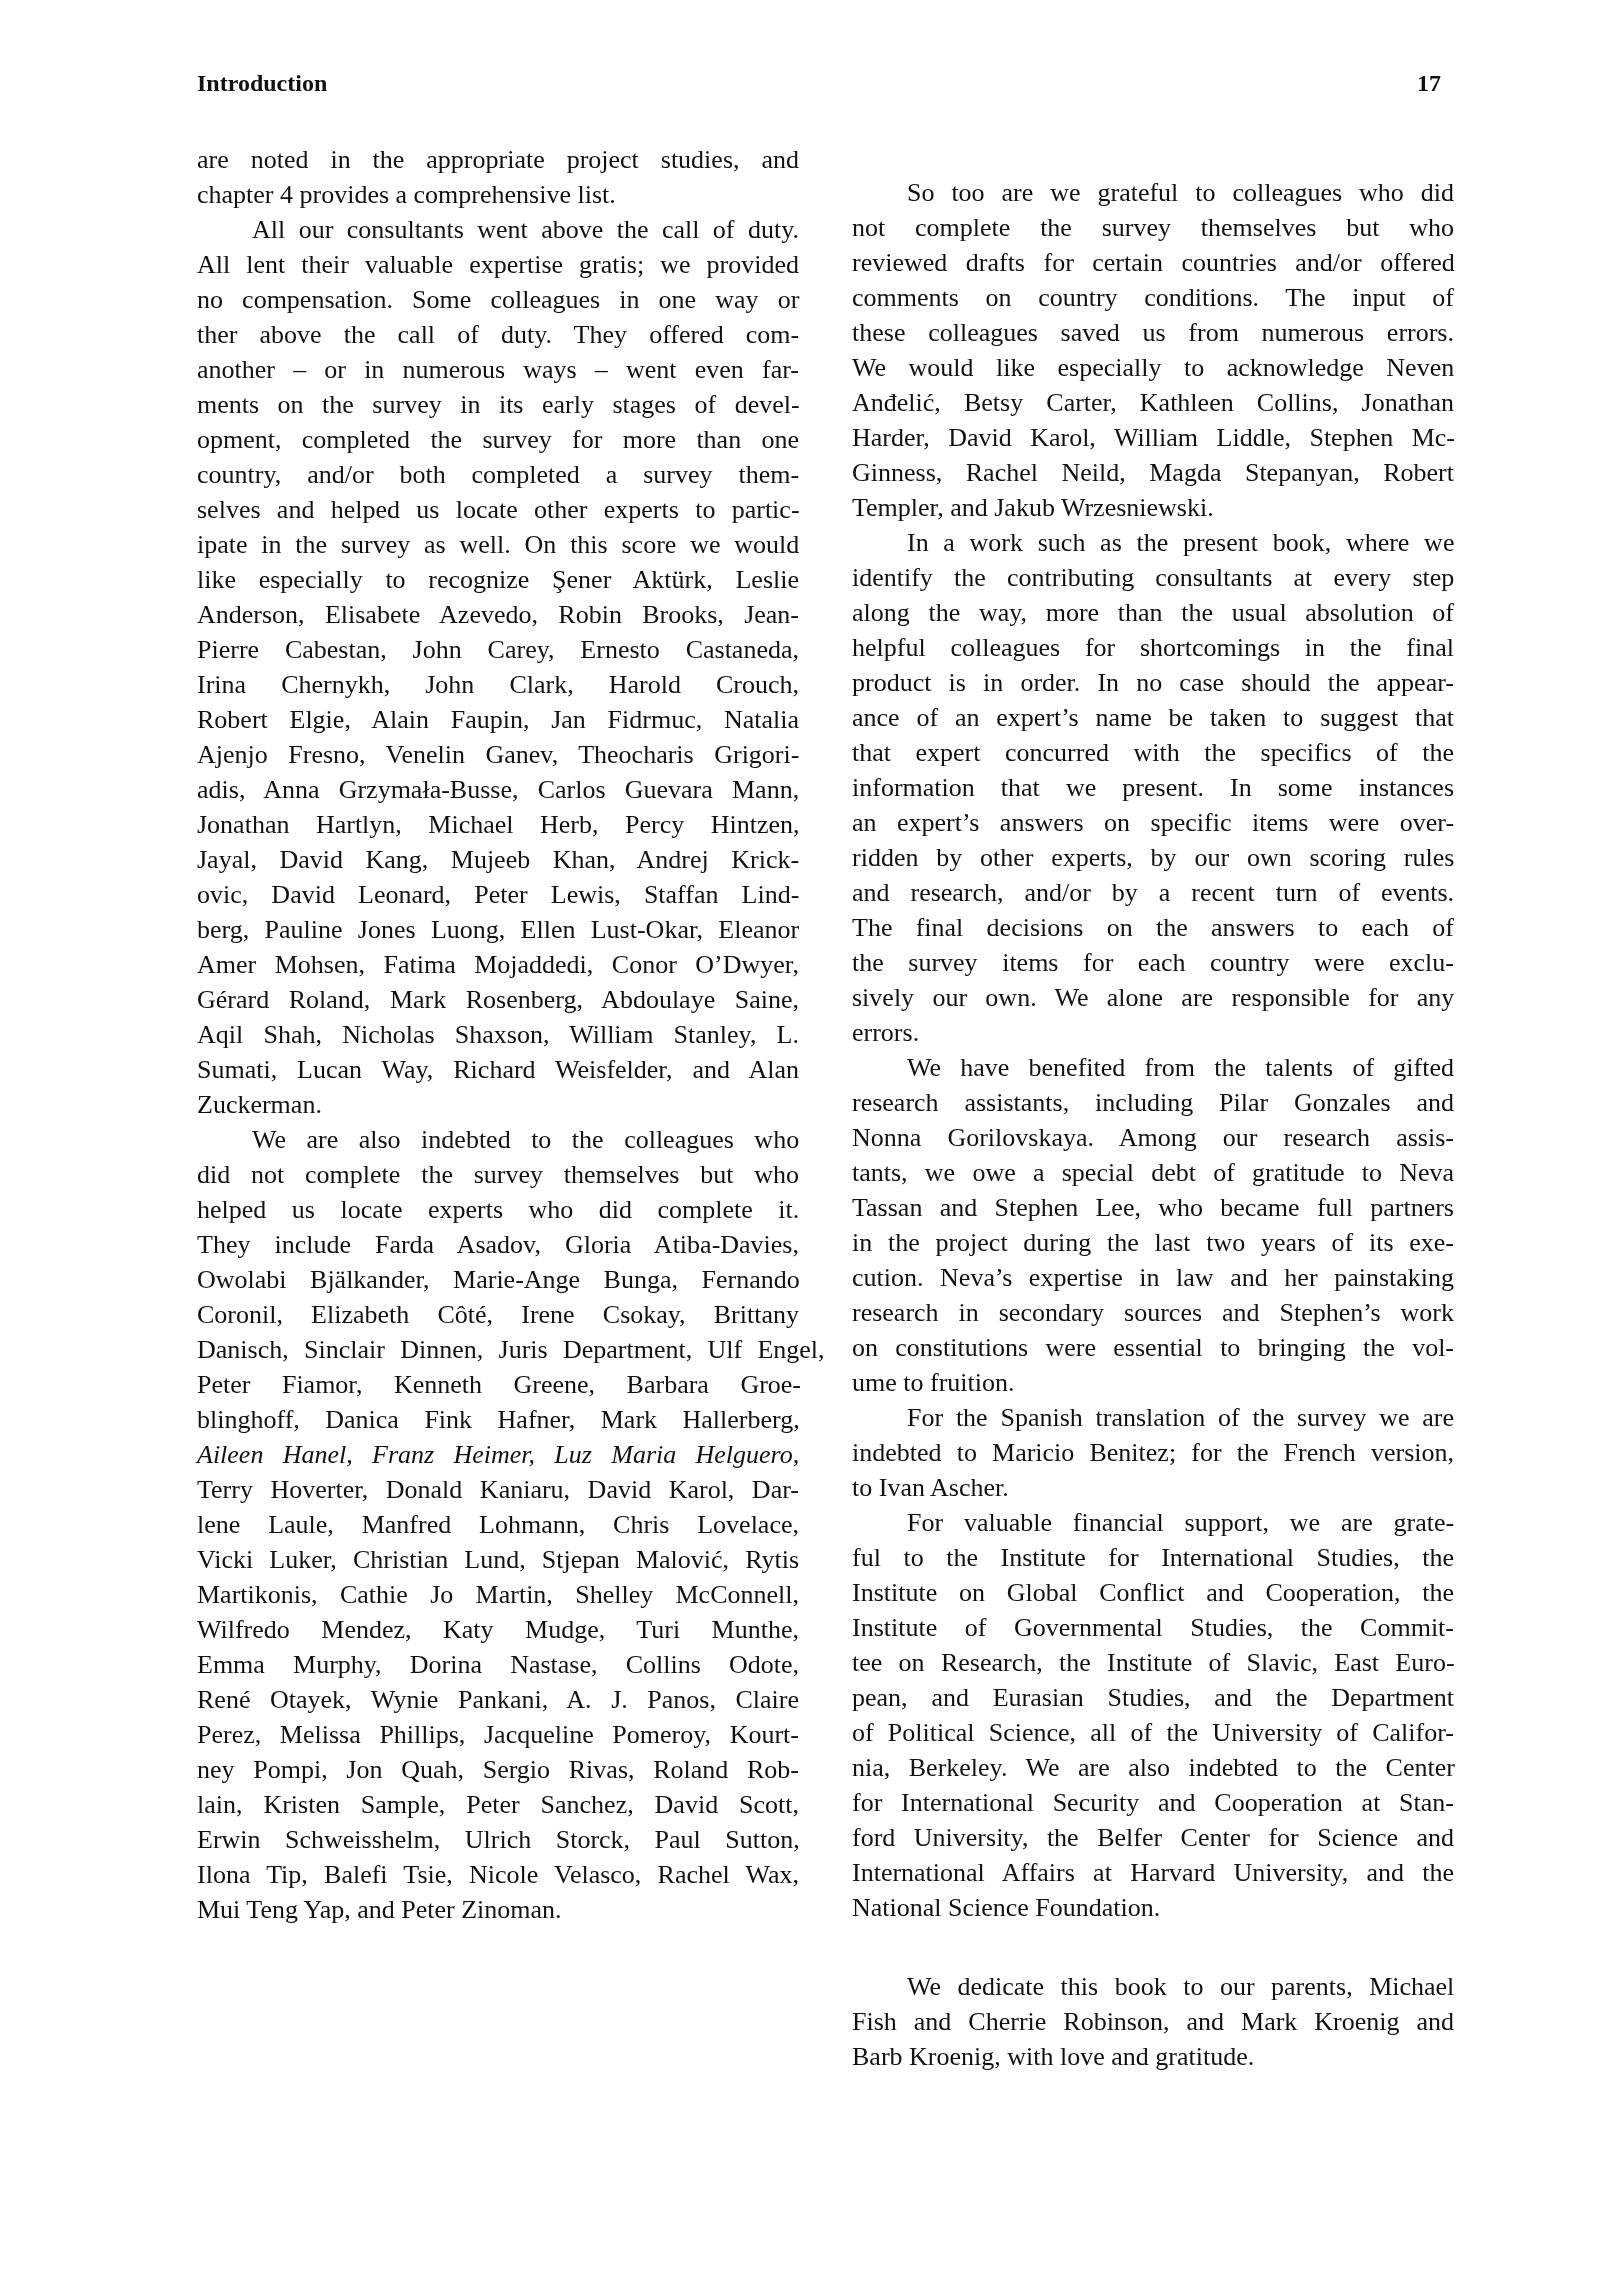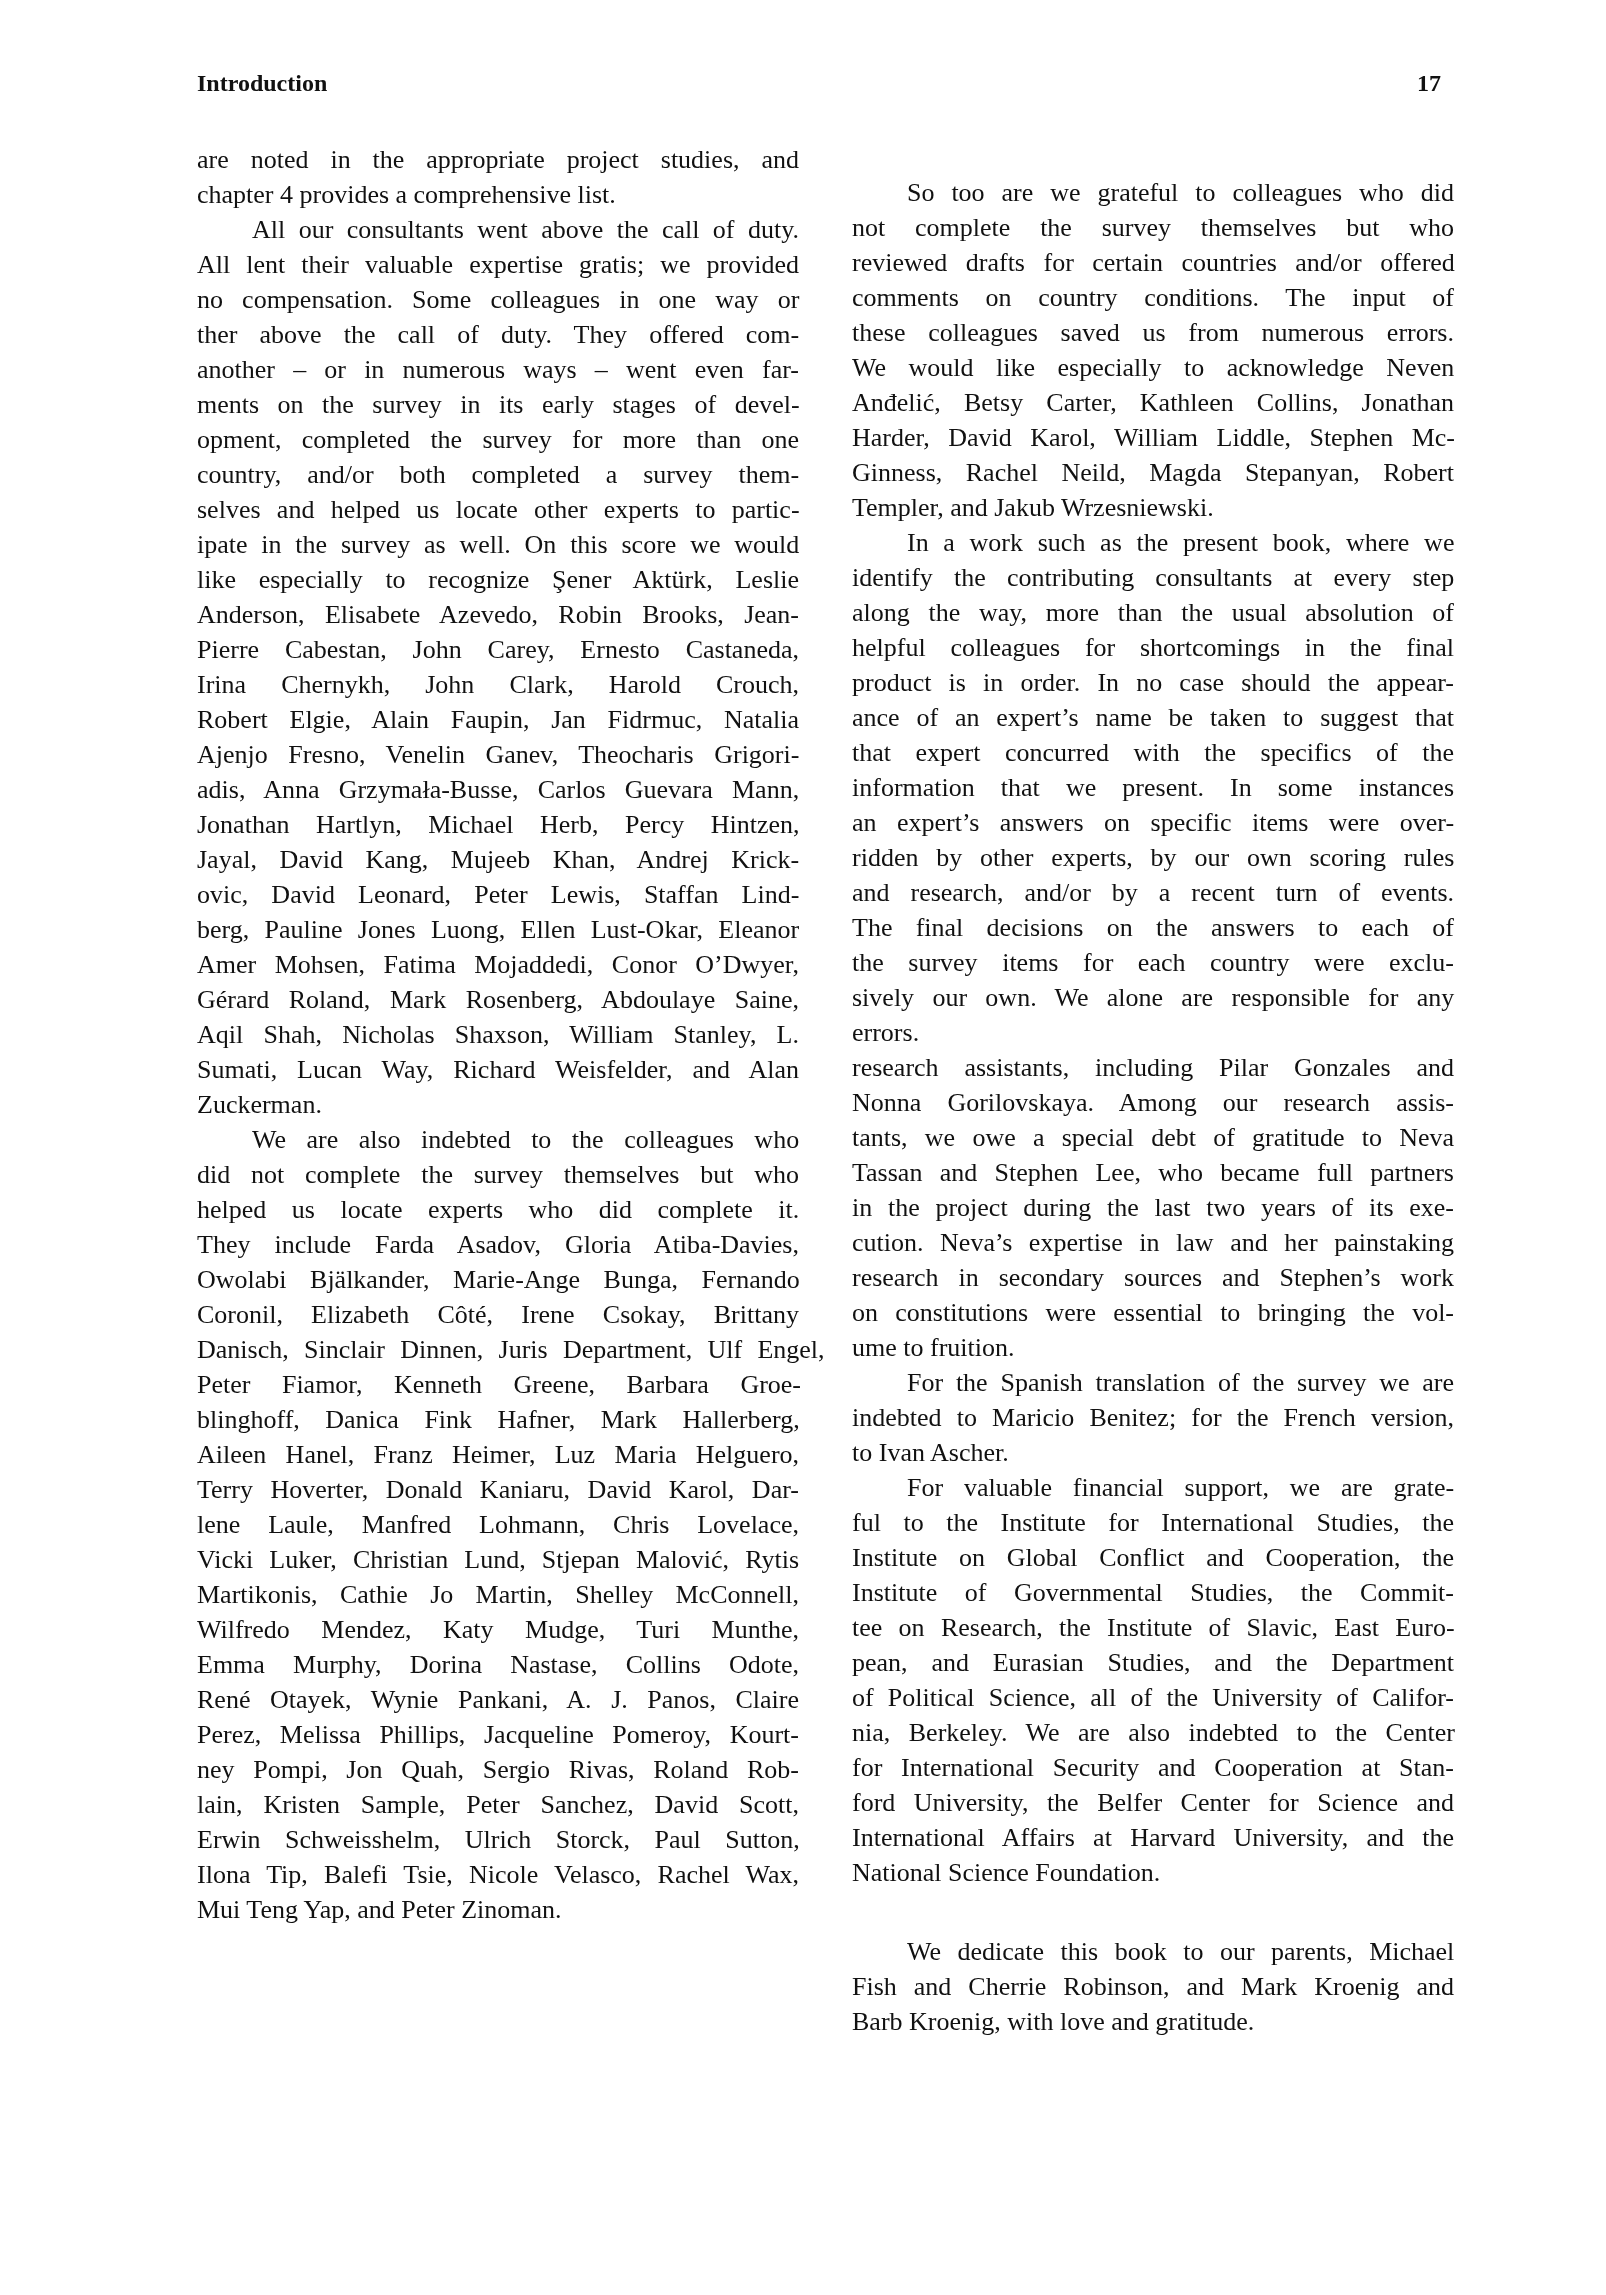--- a/index.html
+++ b/index.html
@@ -60,21 +60,21 @@
     <div>
       <span class="line indent" style="display: block; word-spacing: 14px;">We are also indebted to the colleagues who</span>
       <span class="line" style="display: block; word-spacing: 14.3px;">did not complete the survey themselves but who</span>
       <span class="line" style="display: block; word-spacing: 19px;">helped us locate experts who did complete it.</span>
       <span class="line" style="display: block; word-spacing: 17.4px;">They include Farda Asadov, Gloria Atiba-Davies,</span>
       <span class="line" style="display: block; word-spacing: 17px;">Owolabi Bjälkander, Marie-Ange Bunga, Fernando</span>
       <span class="line" style="display: block; word-spacing: 21.6px;">Coronil, Elizabeth Côté, Irene Csokay, Brittany</span>
       <span class="line" style="display: block; word-spacing: 8.8px;">Danisch, Sinclair Dinnen, Juris Department, Ulf Engel,</span>
       <span class="line" style="display: block; word-spacing: 25px;">Peter Fiamor, Kenneth Greene, Barbara Groe-</span>
       <span class="line" style="display: block; word-spacing: 19px;">blinghoff, Danica Fink Hafner, Mark Hallerberg,</span>
-      <span class="line" style="display: block; word-spacing: 12.8px;">Aileen Hanel, Franz Heimer, Luz Maria Helguero,</span>
+      <span class="line" style="display: block; word-spacing: 12.8px; font-style: italic;">Aileen Hanel, Franz Heimer, Luz Maria Helguero,</span>
       <span class="line" style="display: block; word-spacing: 11px;">Terry Hoverter, Donald Kaniaru, David Karol, Dar-</span>
       <span class="line" style="display: block; word-spacing: 21px;">lene Laule, Manfred Lohmann, Chris Lovelace,</span>
       <span class="line" style="display: block; word-spacing: 9.6px;">Vicki Luker, Christian Lund, Stjepan Malović, Rytis</span>
       <span class="line" style="display: block; word-spacing: 15.8px;">Martikonis, Cathie Jo Martin, Shelley McConnell,</span>
       <span class="line" style="display: block; word-spacing: 25px;">Wilfredo Mendez, Katy Mudge, Turi Munthe,</span>
       <span class="line" style="display: block; word-spacing: 21.6px;">Emma Murphy, Dorina Nastase, Collins Odote,</span>
       <span class="line" style="display: block; word-spacing: 13px;">René Otayek, Wynie Pankani, A. J. Panos, Claire</span>
       <span class="line" style="display: block; word-spacing: 12px;">Perez, Melissa Phillips, Jacqueline Pomeroy, Kourt-</span>
       <span class="line" style="display: block; word-spacing: 12px;">ney Pompi, Jon Quah, Sergio Rivas, Roland Rob-</span>
       <span class="line" style="display: block; word-spacing: 14.4px;">lain, Kristen Sample, Peter Sanchez, David Scott,</span>
@@ -107,20 +107,21 @@
       <span class="line" style="display: block; word-spacing: 19.5px;">information that we present. In some instances</span>
       <span class="line" style="display: block; word-spacing: 14px;">an expert’s answers on specific items were over-</span>
       <span class="line" style="display: block; word-spacing: 11.3px;">ridden by other experts, by our own scoring rules</span>
       <span class="line" style="display: block; word-spacing: 14.4px;">and research, and/or by a recent turn of events.</span>
       <span class="line" style="display: block; word-spacing: 16.7px;">The final decisions on the answers to each of</span>
       <span class="line" style="display: block; word-spacing: 18px;">the survey items for each country were exclu-</span>
       <span class="line" style="display: block; word-spacing: 11.8px;">sively our own. We alone are responsible for any</span>
       <span class="line last">errors.</span>
     </div>
     <div>
+      <span class="line indent" style="display: block; word-spacing: 12.7px;">We have benefited from the talents of gifted</span>
       <span class="line" style="display: block; word-spacing: 19px;">research assistants, including Pilar Gonzales and</span>
       <span class="line" style="display: block; word-spacing: 19.6px;">Nonna Gorilovskaya. Among our research assis-</span>
       <span class="line" style="display: block; word-spacing: 10.7px;">tants, we owe a special debt of gratitude to Neva</span>
       <span class="line" style="display: block; word-spacing: 10.7px;">Tassan and Stephen Lee, who became full partners</span>
       <span class="line" style="display: block; word-spacing: 9.2px;">in the project during the last two years of its exe-</span>
       <span class="line" style="display: block; word-spacing: 10px;">cution. Neva’s expertise in law and her painstaking</span>
       <span class="line" style="display: block; word-spacing: 13.4px;">research in secondary sources and Stephen’s work</span>
       <span class="line" style="display: block; word-spacing: 10.8px;">on constitutions were essential to bringing the vol-</span>
       <span class="line last">ume to fruition.</span>
     </div>

